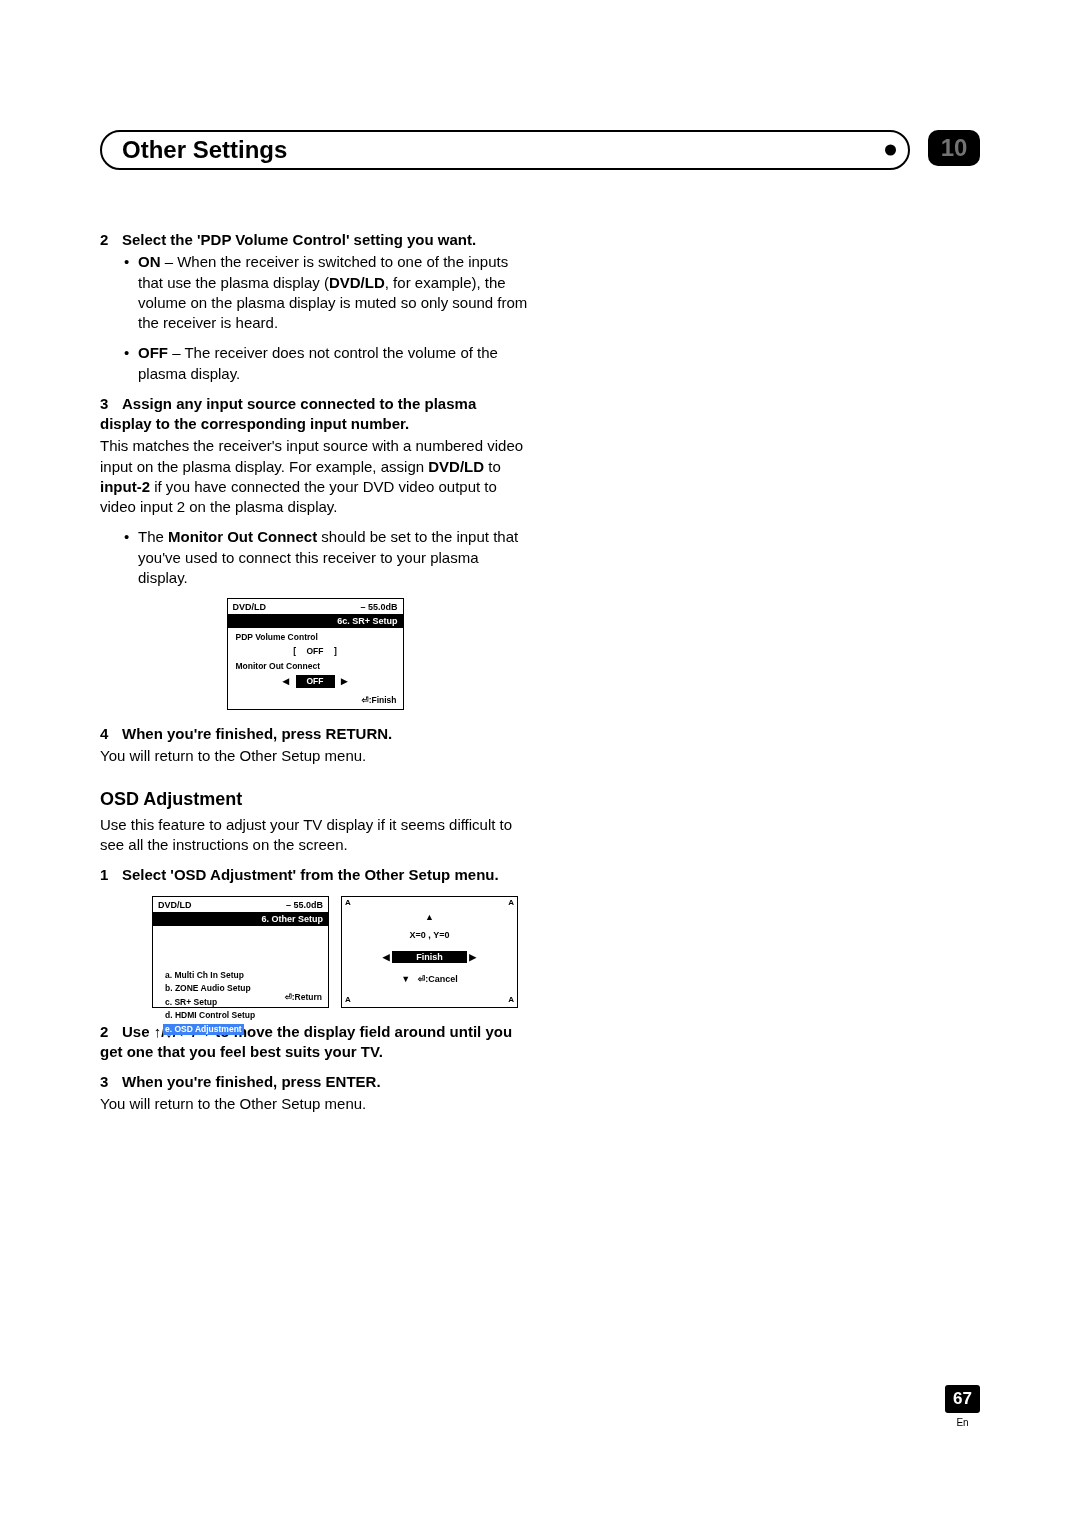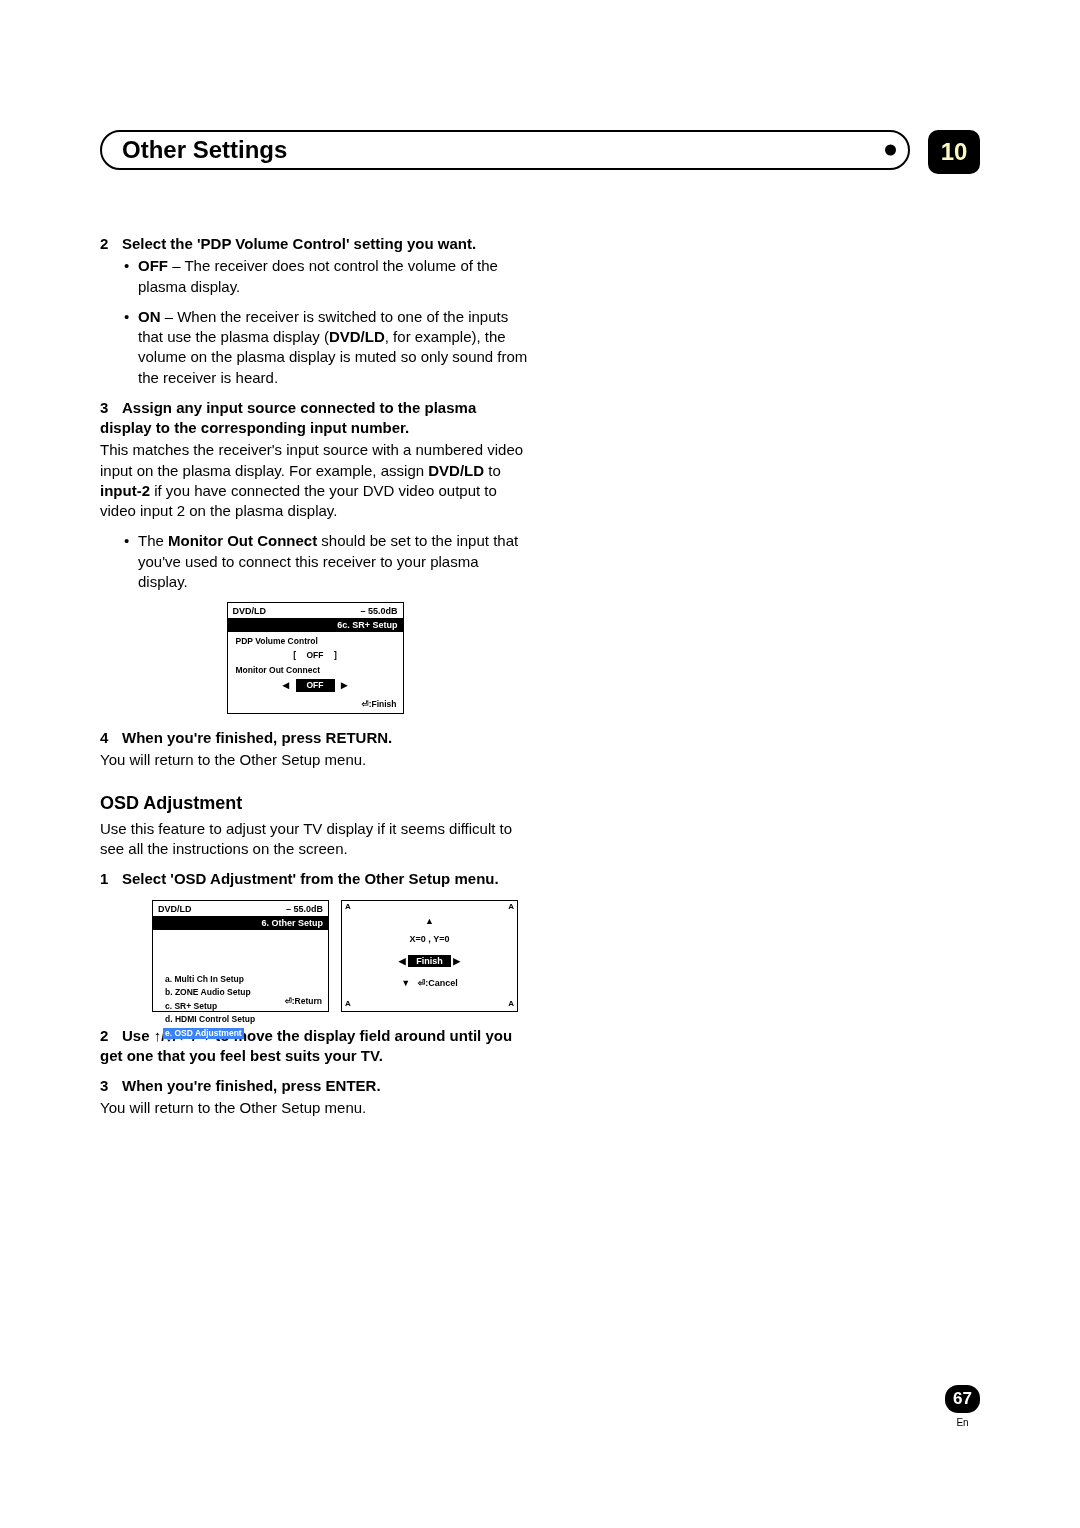--- a/index.html
+++ b/index.html
@@ -43,26 +43,26 @@
     background: #000;
     border-radius: 50%;
     transform: translateY(-50%);
   }
   .chapter-title {
     font-size: 24px;
     font-weight: bold;
   }
   .chapter-badge {
     background: #000;
-    color: #fef9c3;
+    color: #737373;
     border-radius: 10px;
     font-weight: bold;
     font-size: 24px;
     width: 52px;
-    height: 44px;
+    height: 36px;
     display: flex;
     align-items: center;
     justify-content: center;
   }
   .col {
     width: 430px;
     font-size: 15px;
     line-height: 1.35;
   }
   .step-head {
@@ -160,21 +160,21 @@
     text-align: center;
     padding-top: 14px;
     font-size: 9px;
     font-weight: bold;
   }
   .osd-adjust-center .tri { font-size: 9px; }
   .osd-adjust-center .finish {
     display: inline-block;
     background: #000;
     color: #fff;
-    padding: 0 8px;
+    padding: 0 24px;
     margin: 4px 0;
   }
   .section-heading {
     font-weight: bold;
     font-size: 18px;
     margin: 20px 0 4px 0;
   }
   .arrows {
     font-weight: bold;
   }
@@ -183,21 +183,21 @@
     right: 100px;
     bottom: 100px;
     text-align: center;
   }
   .page-num {
     background: #000;
     color: #fff;
     font-weight: bold;
     font-size: 17px;
     padding: 4px 8px;
-    border-radius: 13px;
+    border-radius: 3px;
     display: inline-block;
   }
   .page-lang {
     font-size: 10px;
     margin-top: 4px;
   }
   b { font-weight: bold; }
 </style>
 </head>
 <body>
@@ -211,25 +211,25 @@
     <div class="chapter-badge">10</div>
   </div>
 
   <div class="col">
 
     <p class="step-head">
       <span class="step-num">2</span><span class="step-title">Select the 'PDP Volume Control' setting you want.</span>
     </p>
 
     <div class="bullet">
+      <b>ON</b><span> – When the receiver is switched to one of the inputs that use the plasma display (</span><b>DVD/LD</b><span>, for example), the volume on the plasma display is muted so only sound from the receiver is heard.</span>
+    </div>
+
+    <div class="bullet">
       <b>OFF</b><span> – The receiver does not control the volume of the plasma display.</span>
-    </div>
-
-    <div class="bullet">
-      <b>ON</b><span> – When the receiver is switched to one of the inputs that use the plasma display (</span><b>DVD/LD</b><span>, for example), the volume on the plasma display is muted so only sound from the receiver is heard.</span>
     </div>
 
     <p class="step-head">
       <span class="step-num">3</span><span class="step-title">Assign any input source connected to the plasma display to the corresponding input number.</span>
     </p>
     <p class="para">
       <span>This matches the receiver's input source with a numbered video input on the plasma display. For example, assign </span><b>DVD/LD</b><span> to </span><b>input-2</b><span> if you have connected the your DVD video output to video input 2 on the plasma display.</span>
     </p>
     <div class="bullet">
       <span>The </span><b>Monitor Out Connect</b><span> should be set to the input that you've used to connect this receiver to your plasma display.</span>

